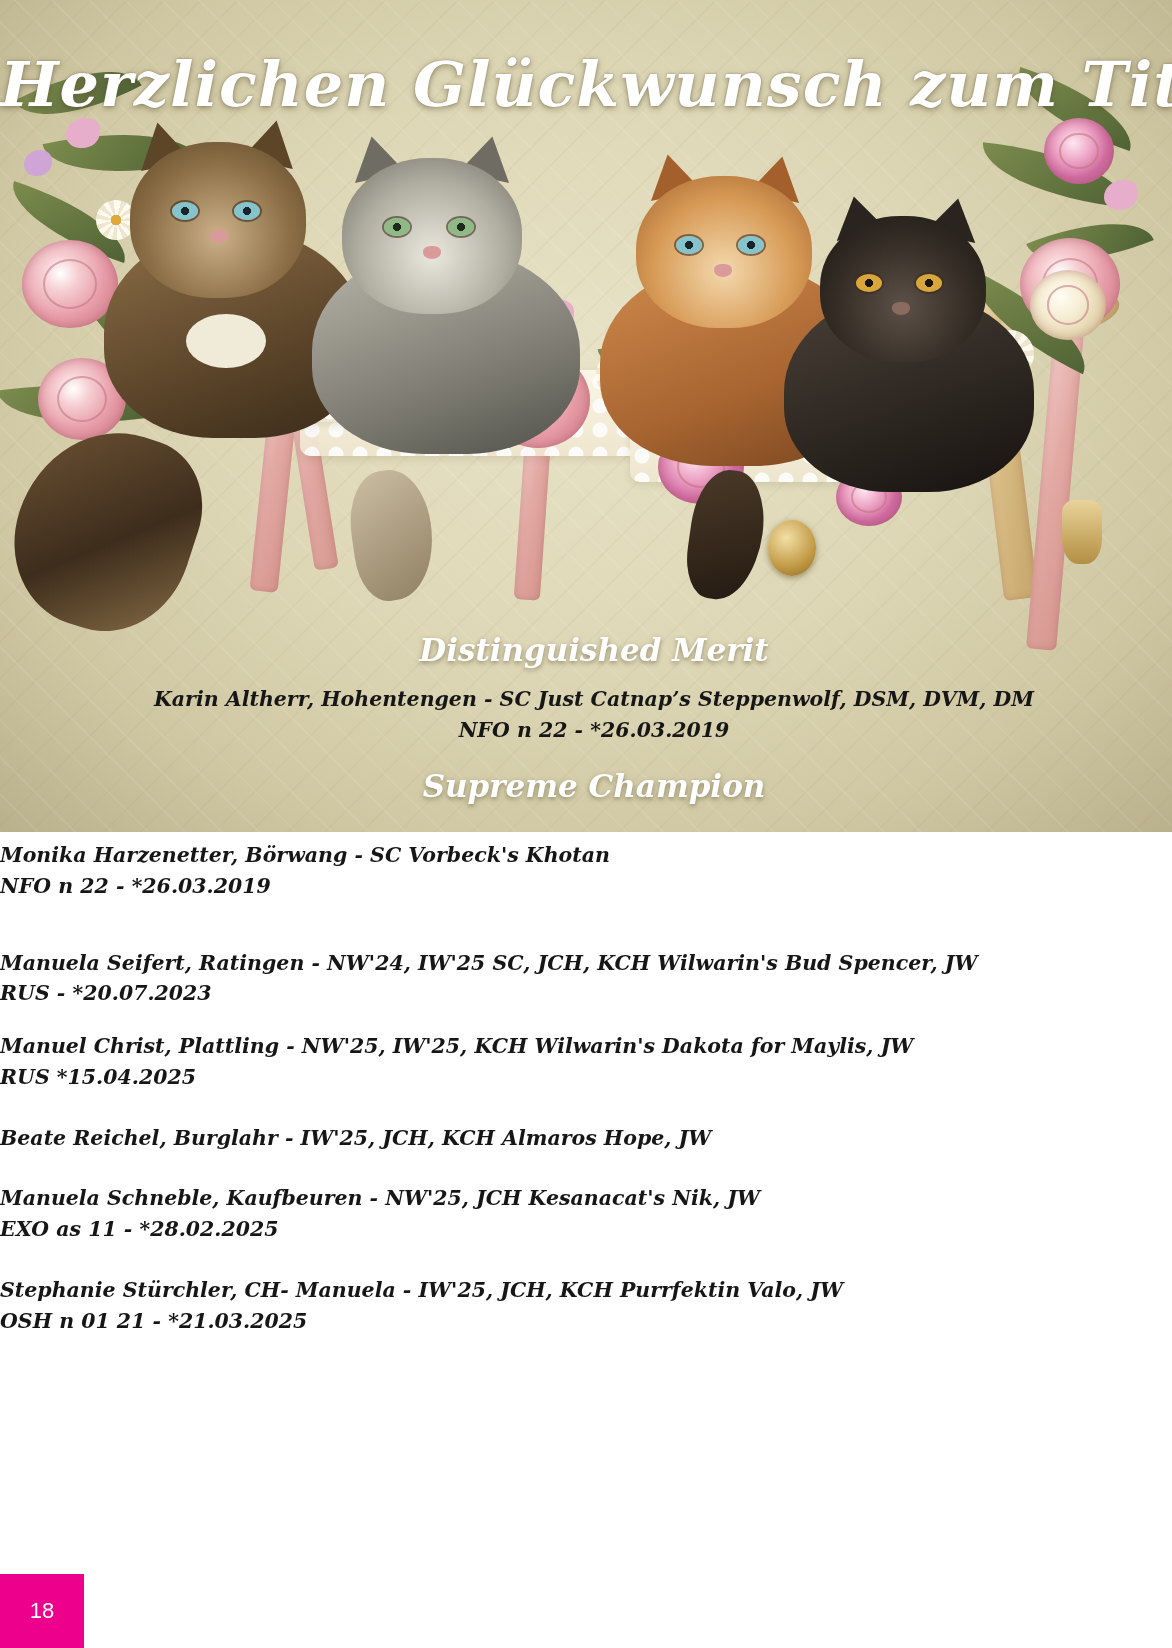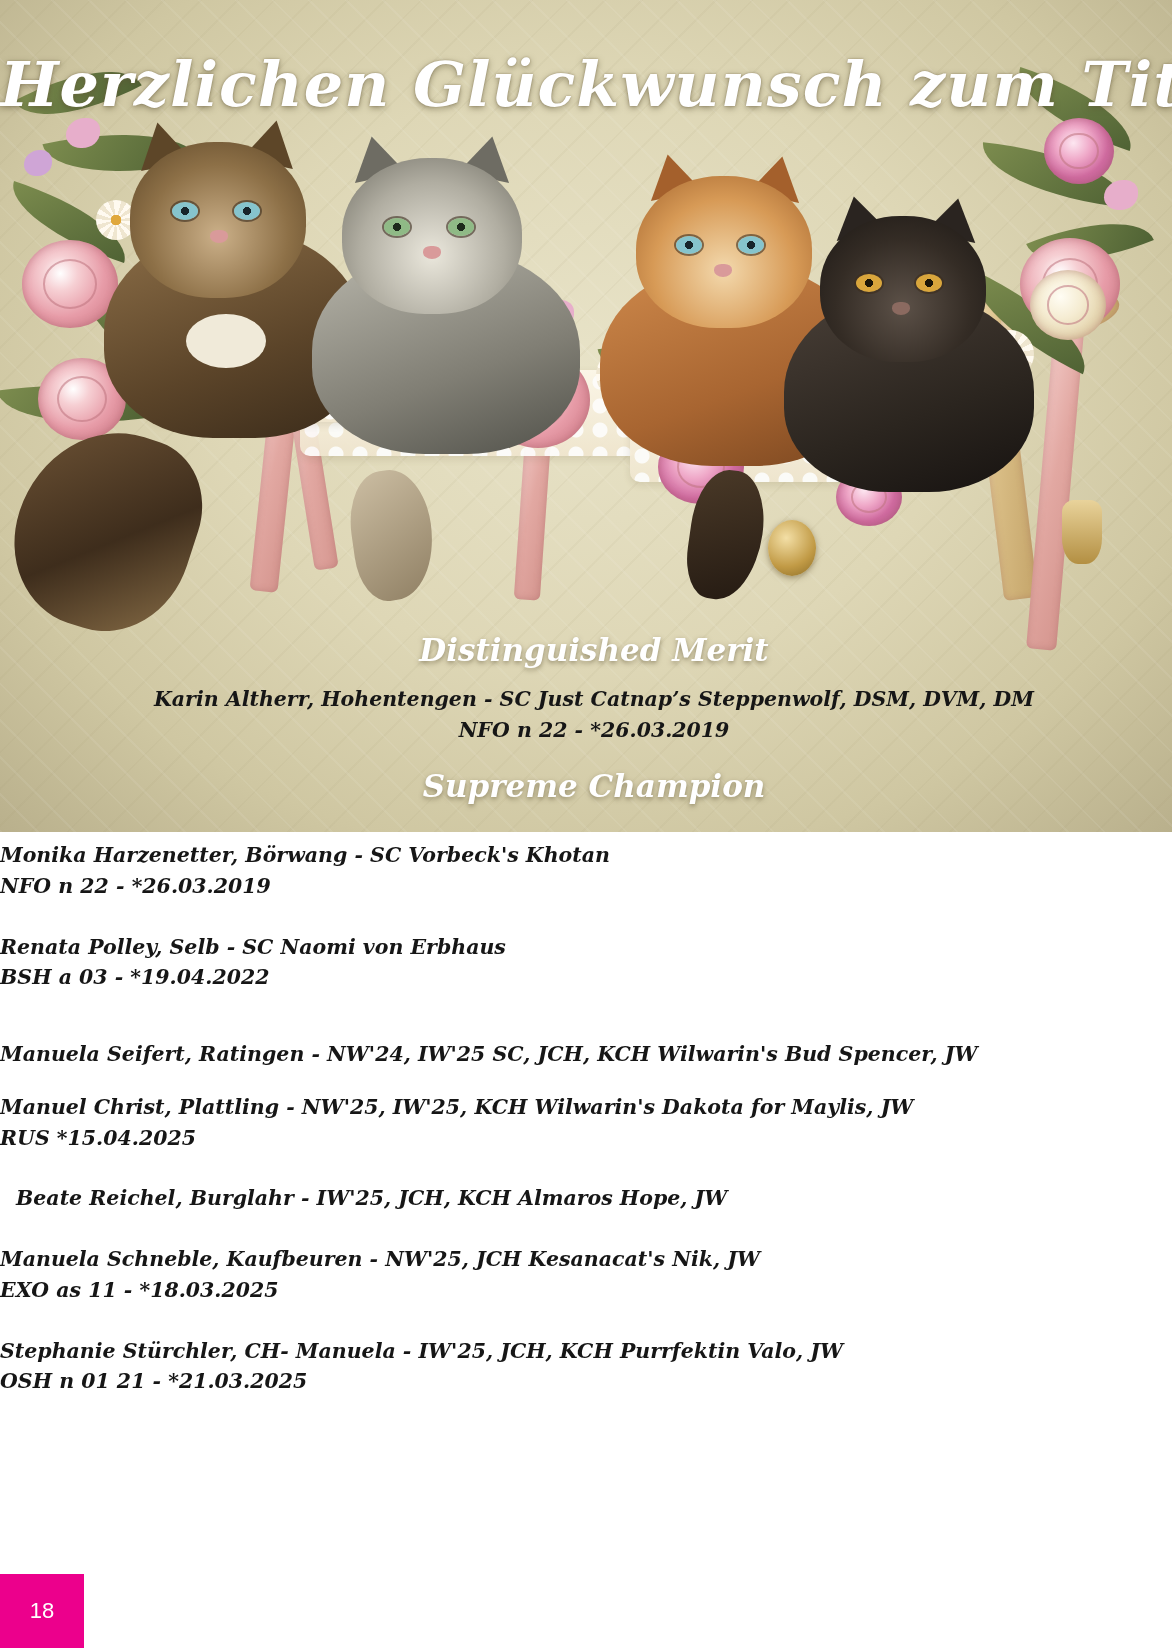--- a/index.html
+++ b/index.html
@@ -307,42 +307,39 @@
   </div>
 </div>
 
 <div style="position:absolute; left:0; right:0; top:840px; z-index:60; text-align:left;">
 
   <div class="entry">
     <span>Monika Harzenetter, Börwang - SC Vorbeck's Khotan</span>
     <span class="line2">NFO n 22 - *26.03.2019</span>
   </div>
 
-  <div class="entry" style="margin-top:30px;">
-    <span>Renata Polley, Selb - SC Naomi von Erbhaus</span>
-    <span class="line2">BSH a 03 - *19.04.2022</span>
-  </div>
 
   <div class="entry" style="margin-top:46px;">
     <span>Manuela Seifert, Ratingen -  NW'24, IW'25 SC, JCH, KCH Wilwarin's Bud Spencer, JW</span>
+    <span class="line2">RUS - *20.07.2023</span>
   </div>
 
 
   <div class="entry" style="margin-top:22px;">
     <span>Manuel Christ, Plattling - NW'25, IW'25, KCH Wilwarin's Dakota for Maylis, JW</span>
     <span class="line2">RUS *15.04.2025</span>
   </div>
 
-  <div class="entry" style="margin-top:30px;padding-left:16px;">
+  <div class="entry" style="margin-top:30px;">
     <span>Beate Reichel, Burglahr - IW'25, JCH, KCH Almaros Hope, JW</span>
   </div>
 
   <div class="entry" style="margin-top:30px;">
     <span>Manuela Schneble, Kaufbeuren - NW'25, JCH Kesanacat's Nik, JW</span>
-    <span class="line2">EXO as 11 - *18.03.2025</span>
+    <span class="line2">EXO as 11 - *28.02.2025</span>
   </div>
 
   <div class="entry" style="margin-top:30px;">
     <span>Stephanie Stürchler, CH- Manuela - IW'25, JCH, KCH Purrfektin Valo, JW</span>
     <span class="line2">OSH n 01 21 - *21.03.2025</span>
   </div>
 </div>
 
 <div class="page-badge">18</div>
 

